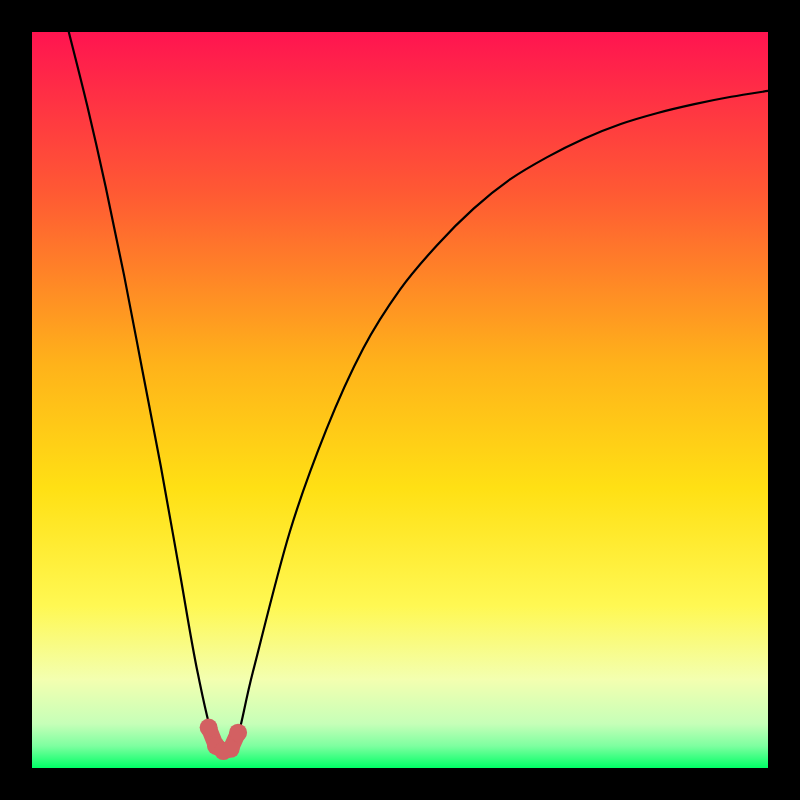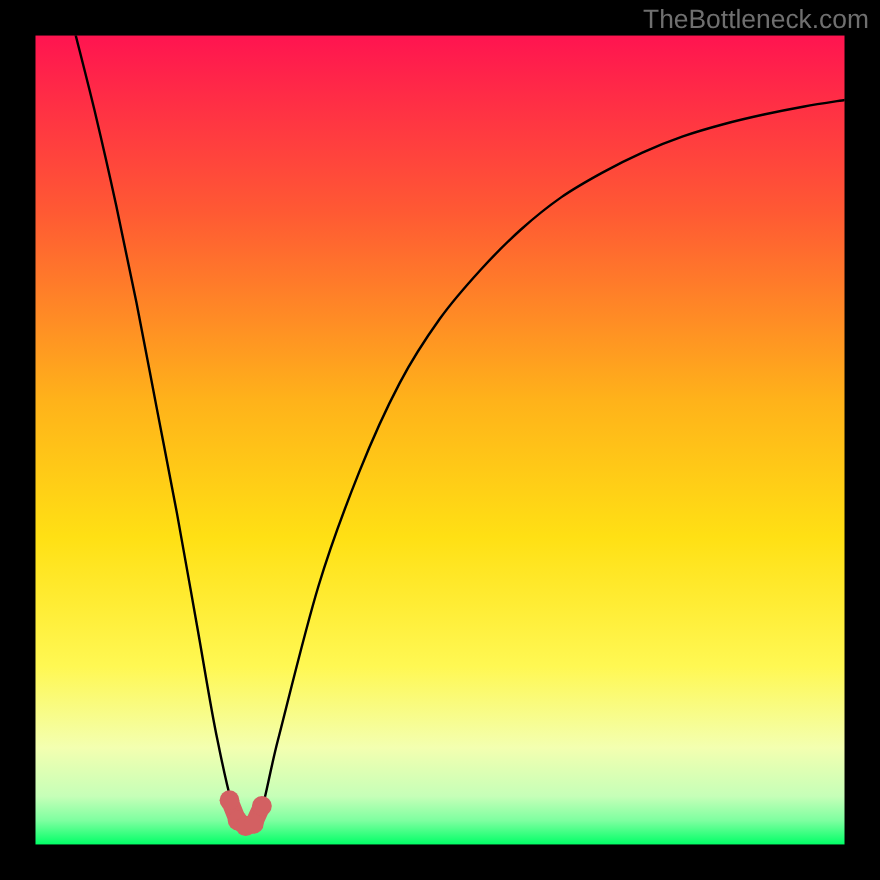--- a/index.html
+++ b/index.html
@@ -35,21 +35,20 @@
     user-select: none;
   }
   svg {
     display: block;
   }
 </style>
 </head>
 <body>
 
 <div class="frame">
-  <div class="watermark">TheBottleneck.com</div>
 
   <div class="plot">
     <svg viewBox="0 0 736 736" width="736" height="736">
       <defs>
         <linearGradient id="bg" x1="0" y1="0" x2="0" y2="1">
           <stop offset="0%" stop-color="#ff1450"></stop>
           <stop offset="22%" stop-color="#ff5a33"></stop>
           <stop offset="45%" stop-color="#ffb21a"></stop>
           <stop offset="62%" stop-color="#ffe014"></stop>
           <stop offset="78%" stop-color="#fff853"></stop>

